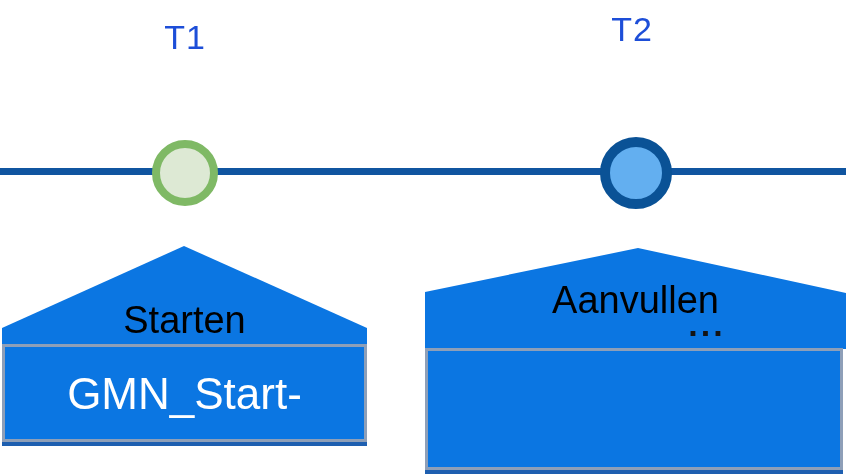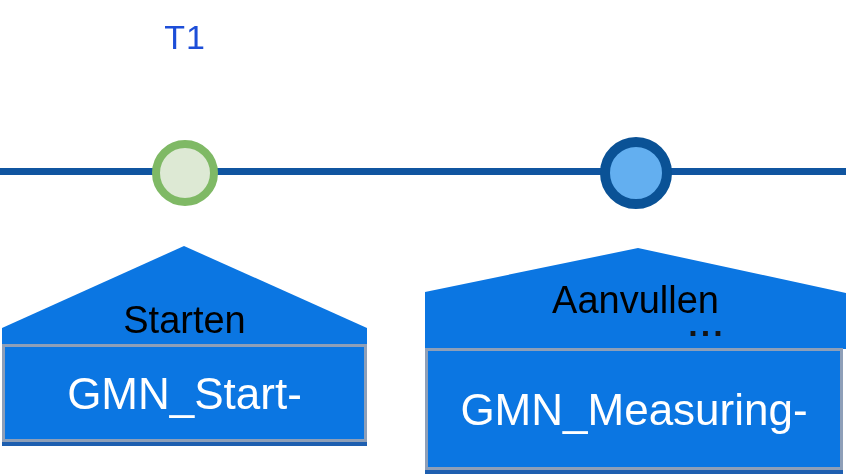--- a/index.html
+++ b/index.html
@@ -104,20 +104,21 @@
   .code-box-left  { left: 2px;   top: 344px; width: 365px; height: 98px; }
   .code-box-right { left: 425px; top: 348px; width: 418px; height: 122px; }
   .code-line { display: block; white-space: nowrap; }
 </style>
 </head>
 <body>
 
 <div class="canvas">
 
   <div class="t-label t-label-1">T1</div>
+  <div class="t-label t-label-2">T2</div>
 
   <div class="timeline-line"></div>
 
   <div class="marker-circle marker-t1"></div>
   <div class="marker-circle marker-t2"></div>
 
   <div>
     <div class="pentagon pentagon-left">
       <div class="pent-title pent-title-left">Starten</div>
     </div>
@@ -125,17 +126,16 @@
       <span class="code-line">GMN_Start-</span>
     </div>
   </div>
 
   <div>
     <div class="pentagon pentagon-right">
       <div class="pent-title pent-title-right">Aanvullen</div>
       <div class="ellipsis-dots">...</div>
     </div>
     <div class="code-box code-box-right">
-      <span class="code-line">GMN_Measuring-</span>
     </div>
   </div>
 
 </div>
 
 </body></html>

